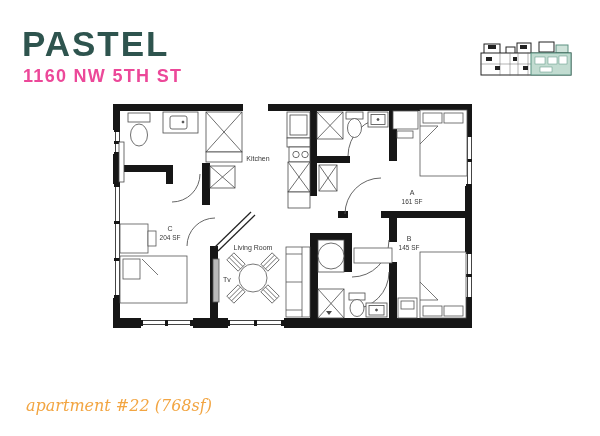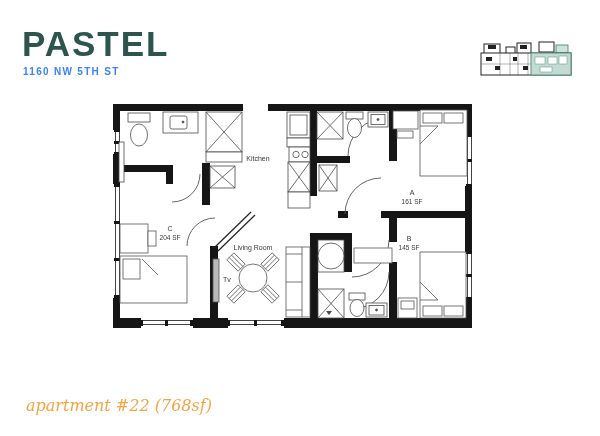--- a/index.html
+++ b/index.html
@@ -1,21 +1,21 @@
 <!DOCTYPE html>
 <html><head>
 <meta charset="utf-8">
 <style>
   html,body{margin:0;padding:0;background:#ffffff;}
   .page{position:relative;width:600px;height:436px;background:#fff;overflow:hidden;
         font-family:"Liberation Sans",sans-serif;}
   .title{position:absolute;left:22px;top:24px;font-size:35px;font-weight:bold;
          letter-spacing:2px;color:#2e544e;}
-  .address{position:absolute;left:23px;top:66px;font-size:10px;font-weight:bold;
-           letter-spacing:1.3px;color:#3b82f6;}
+  .address{position:absolute;left:23px;top:66px;font-size:18px;font-weight:bold;
+           letter-spacing:1.3px;color:#ec4899;}
   .caption{position:absolute;left:26px;top:396px;font-size:16px;font-style:italic;
            font-family:"DejaVu Serif","Liberation Serif",serif;color:#f2a542;}
   svg.plan{position:absolute;left:0;top:0;}
   text{font-family:"Liberation Sans",sans-serif;fill:#383838;}
   .lbl{font-size:7px;}
   .lbl-sm{font-size:6.5px;}
 </style>
 </head>
 <body>
 

